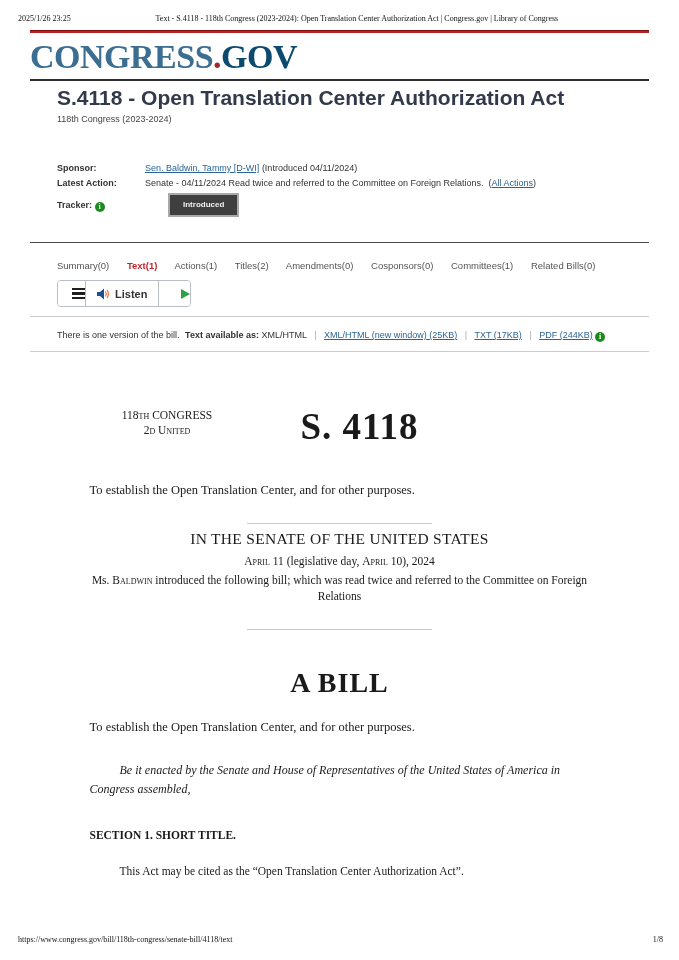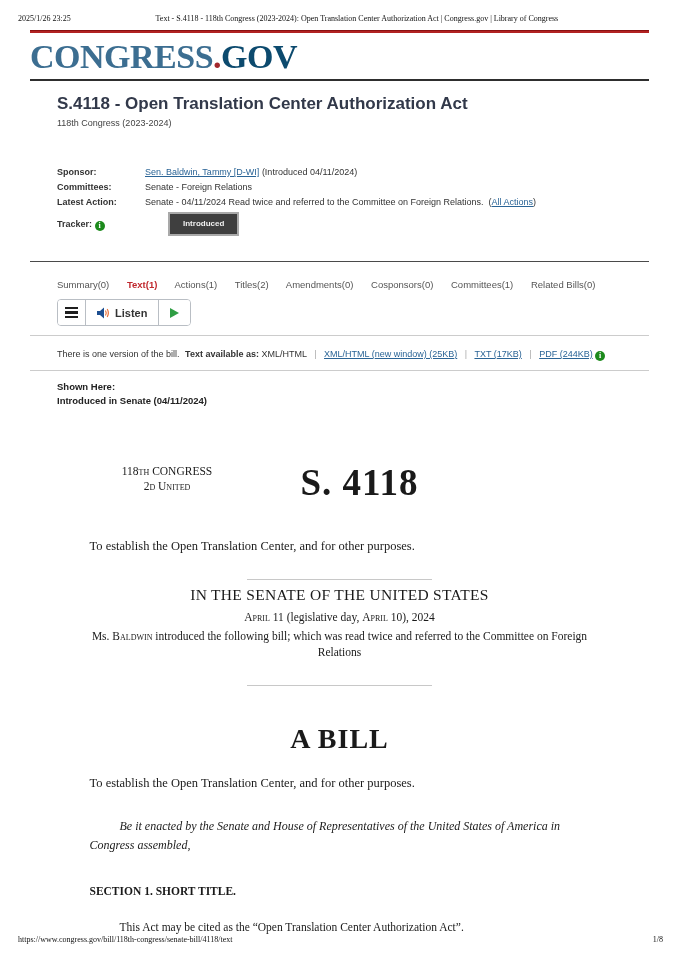--- a/index.html
+++ b/index.html
@@ -21,21 +21,21 @@
   
   .masthead { margin:6px 30px 0 30px; }
   .logo { font-family:"Liberation Serif", serif; font-weight:bold; font-size:34px; letter-spacing:-0.5px; line-height:36px; }
   .logo-congress { color:#3c6e91; }
   .logo-dot { color:#a3282c; }
   .logo-gov { color:#0c4a6e;text-align:center; }
   .logo-rule { margin:4px 30px 0 30px; border-top:2px solid #2e2e2e; }
 
   
   .content { margin:0 30px 0 57px; }
-  h1.bill-title { margin-top:13px; font-size:17px; font-weight:bold; color:#32394a; }
+  h1.bill-title { margin-top:5px; font-size:21px; font-weight:bold; color:#32394a; }
   .subtitle { margin-top:4px; font-size:9px; color:#444; }
 
   .overview { margin-top:37px; font-size:9px; }
   .ov-row { display:flex; line-height:15px; }
   .ov-label { width:88px; font-weight:bold; color:#333; flex:none; }
   .ov-value { color:#333; }
   a.lnk { color:#2a6496; text-decoration:underline; cursor:pointer; }
   .tracker-row { margin-top:2px; align-items:center; }
   .info-icon {
     display:inline-block; width:10px; height:10px; border-radius:50%;
@@ -52,21 +52,21 @@
   .divider-dark { margin:25px 30px 0 30px; border-top:1.5px solid #4a4a4a; }
   .divider-light { margin:0 30px; border-top:1px solid #ccc; }
 
   
   .tabs { margin:17px 0 0 57px; font-size:9.5px; color:#555; }
   .tab { margin-right:15px; cursor:pointer; }
   .tab.active { color:#c0282e; font-weight:bold; }
 
   
   .toolbar { margin:9px 0 0 57px; display:inline-flex; border:1px solid #b9bec4; border-radius:4px; overflow:hidden; background:#fff; }
-  .tb-btn { display:flex; align-items:center; justify-content:center; height:25px; background:#fff; border:none; cursor:pointer; }
+  .tb-btn { display:flex; align-items:center; justify-content:flex-end; height:25px; background:#fff; border:none; cursor:pointer; }
   .tb-btn + .tb-btn { border-left:1px solid #b9bec4; }
   .tb-menu { width:27px; }
   .hamburger { display:inline-block; width:13px; }
   .hamburger span { display:block; height:2.5px; background:#1e1e1e; margin:2px 0; }
   .tb-listen { padding:0 11px; gap:5px; font-size:11px; font-weight:bold; color:#333; font-family:"Liberation Sans", sans-serif; }
   .tb-play { width:32px; }
   .play-tri { width:0; height:0; border-left:9px solid #2f9e44; border-top:5.5px solid transparent; border-bottom:5.5px solid transparent; }
 
   .gap-after-toolbar { margin-top:9px; }
 
@@ -124,24 +124,20 @@
 
   
   <div class="content">
     <h1 class="bill-title">S.4118 - Open Translation Center Authorization Act</h1>
     <div class="subtitle">118th Congress (2023-2024)</div>
 
     <div class="overview">
       <div class="ov-row">
         <span class="ov-label">Sponsor:</span>
         <span class="ov-value"><a class="lnk">Sen. Baldwin, Tammy [D-WI]</a><span> (Introduced 04/11/2024)</span></span>
-      </div>
-      <div class="ov-row">
-        <span class="ov-label">Committees:</span>
-        <span class="ov-value">Senate - Foreign Relations</span>
       </div>
       <div class="ov-row">
         <span class="ov-label">Latest Action:</span>
         <span class="ov-value"><span>Senate - 04/11/2024 Read twice and referred to the Committee on Foreign Relations.</span>&nbsp; <span>(</span><a class="lnk">All Actions</a><span>)</span></span>
       </div>
       <div class="ov-row tracker-row">
         <span class="ov-label"><span>Tracker:</span> <span class="info-icon">i</span></span>
         <span class="badge">Introduced</span>
       </div>
     </div>
@@ -195,24 +191,20 @@
     <span class="sep">|</span>
     <a class="lnk">TXT (17KB)</a>
     <span class="sep">|</span>
     <a class="lnk">PDF (244KB)</a>
     <span class="info-icon">i</span>
   </p>
 
   <div class="divider-light"></div>
 
   
-  <div class="shown-here">
-    <div>Shown Here:</div>
-    <div>Introduced in Senate (04/11/2024)</div>
-  </div>
 
   
   <div class="bill-doc">
     <div class="congress-row">
       <div class="session-block">
         <div class="sc">118th CONGRESS</div>
         <div class="sc">2d United</div>
       </div>
       <div class="bill-number">S. 4118</div>
     </div>

